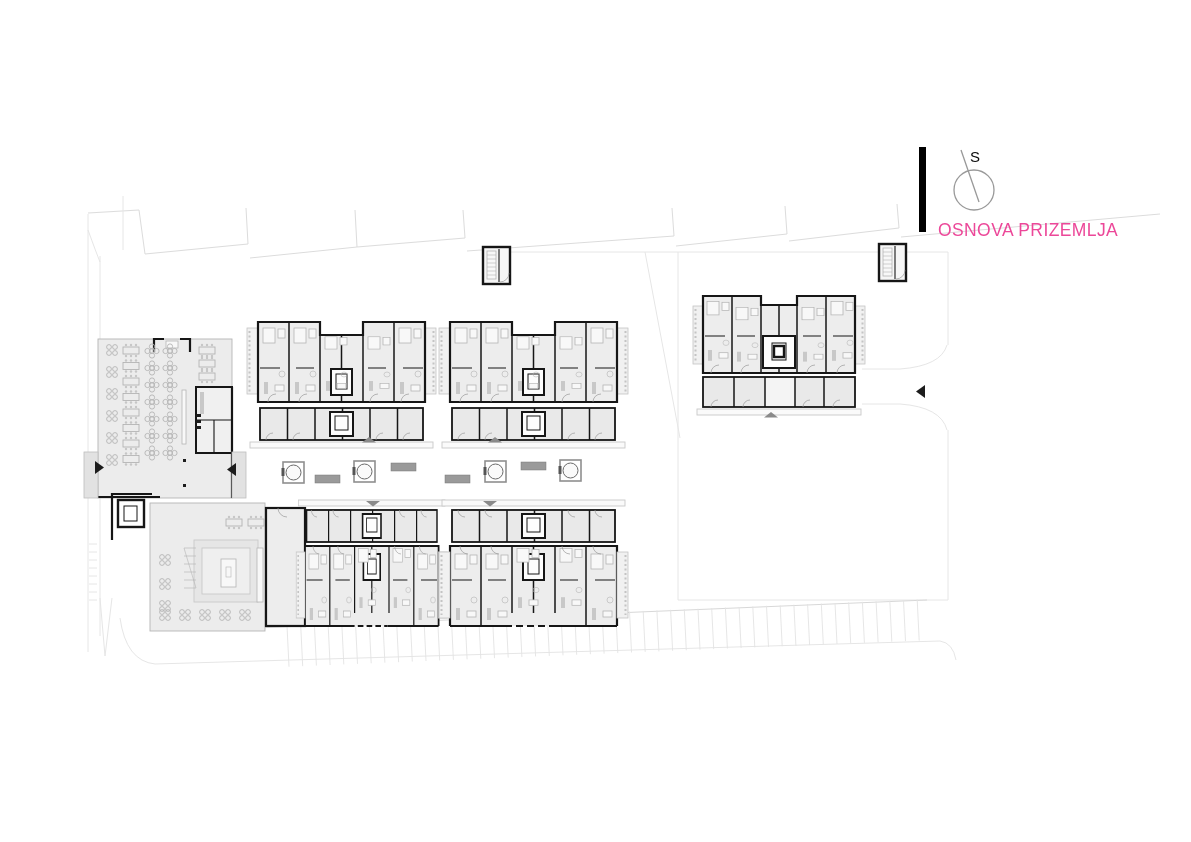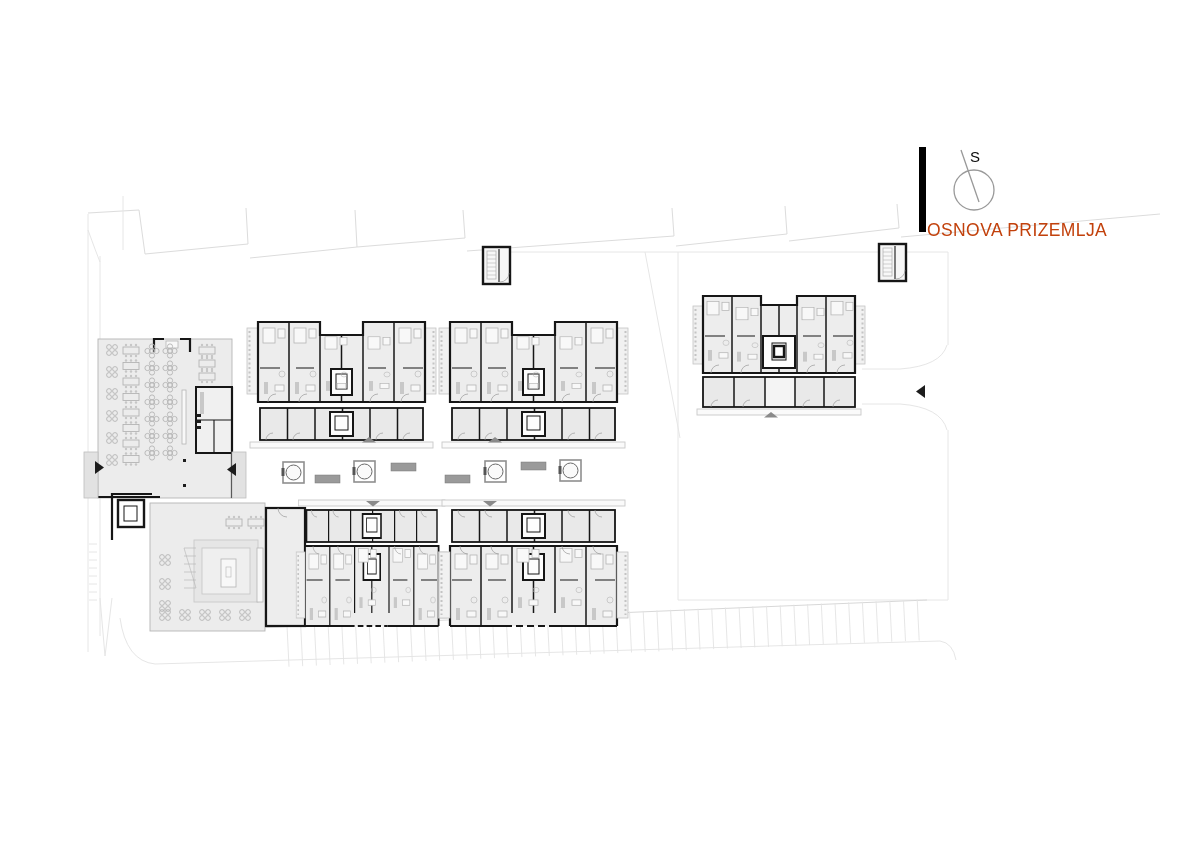--- a/index.html
+++ b/index.html
@@ -36,22 +36,22 @@
   .dot    {fill:#c6c6c6;stroke:none;}
   .blk    {fill:#1c1c1c;stroke:none;}
   .pad    {fill:#e2e2e2;stroke:#bdbdbd;stroke-width:.8;}
   .plsq   {fill:#ffffff;stroke:#8f8f8f;stroke-width:1.6;}
   .plcir  {fill:#fafafa;stroke:#6a6a6a;stroke-width:1;}
   .bench  {fill:#9a9a9a;stroke:#777;stroke-width:.5;}
 
   
   .titleblock{position:absolute;left:919px;top:147px;width:260px;height:95px;}
   .titlebar{position:absolute;left:0;top:0;width:7px;height:85px;background:#000;}
-  .titletext{position:absolute;left:8px;top:73px;font-size:17.5px;letter-spacing:.4px;
-             color:#c2410c;white-space:nowrap;}
+  .titletext{position:absolute;left:19px;top:73px;font-size:17.5px;letter-spacing:.4px;
+             color:#ec4899;white-space:nowrap;}
 </style>
 </head>
 <body>
 
 <div class="canvas">
 
 <svg width="1191" height="842" viewBox="0 0 1191 842">
   <defs>
 
     <g id="furn">

